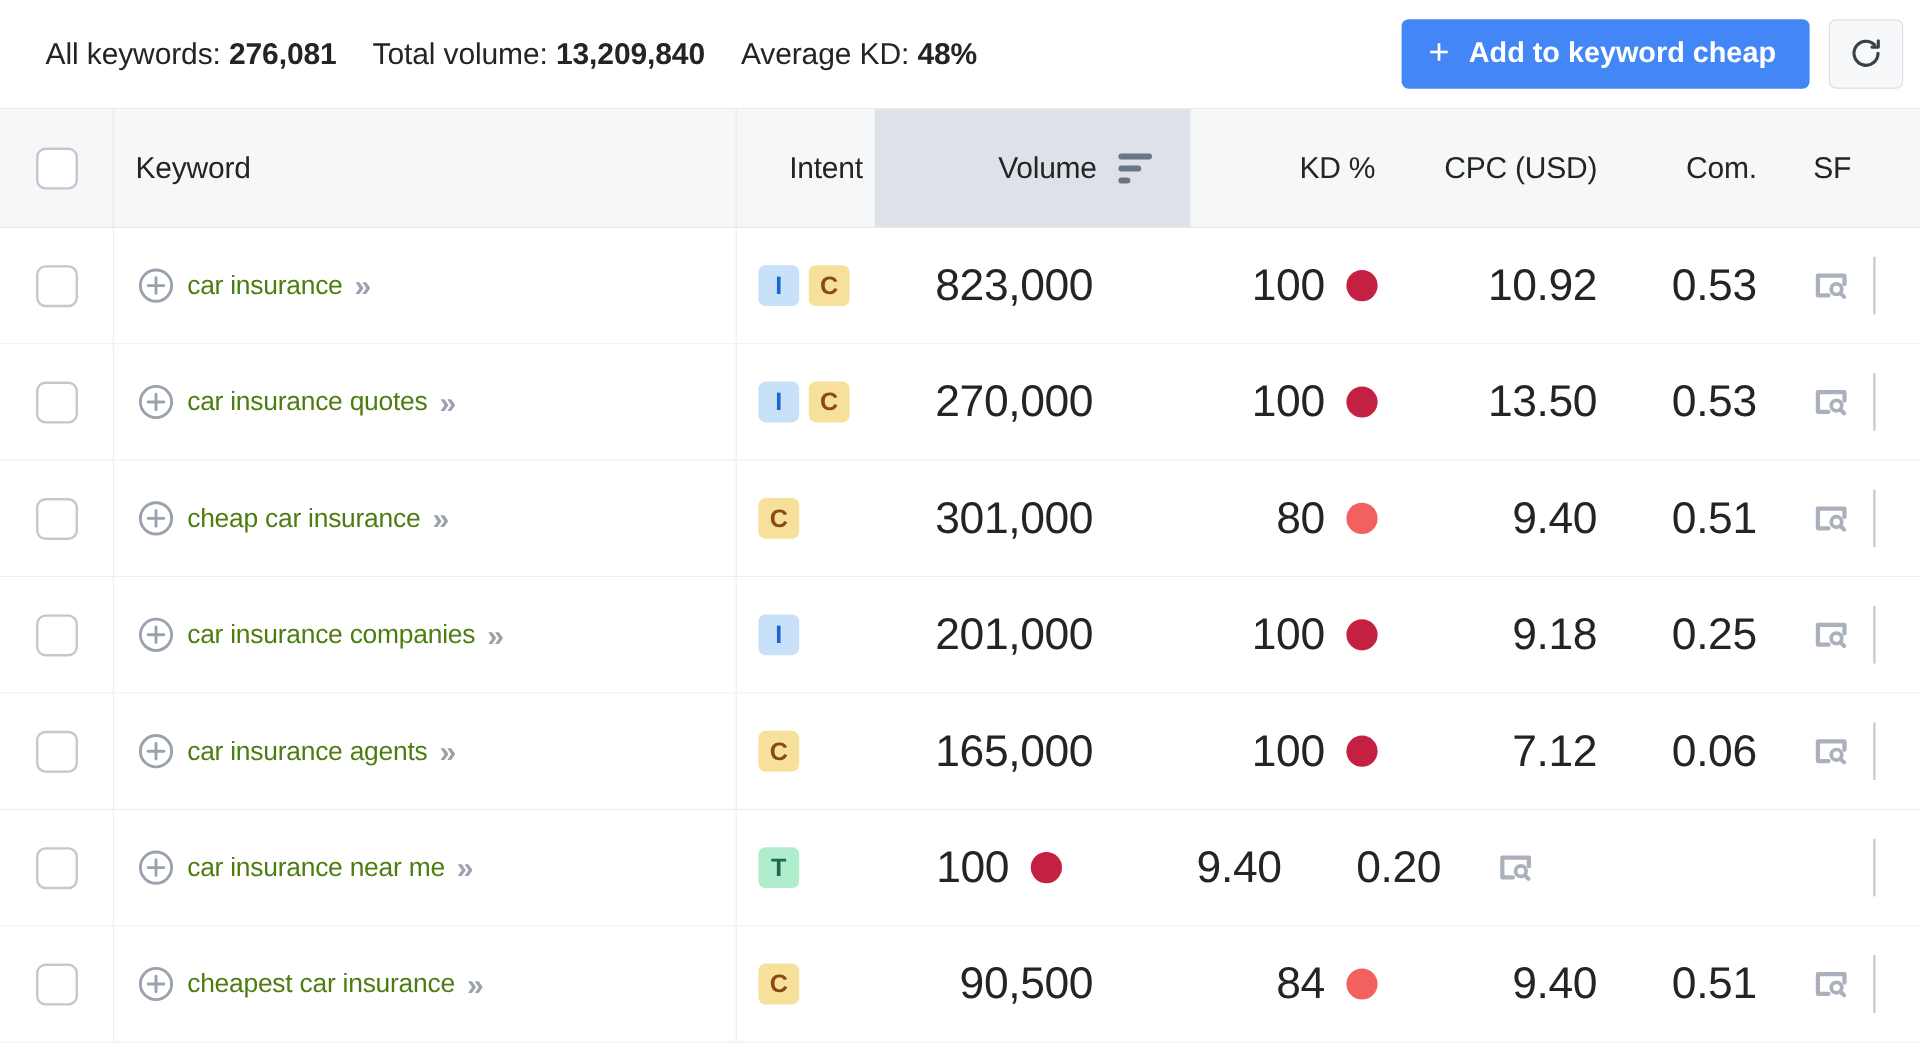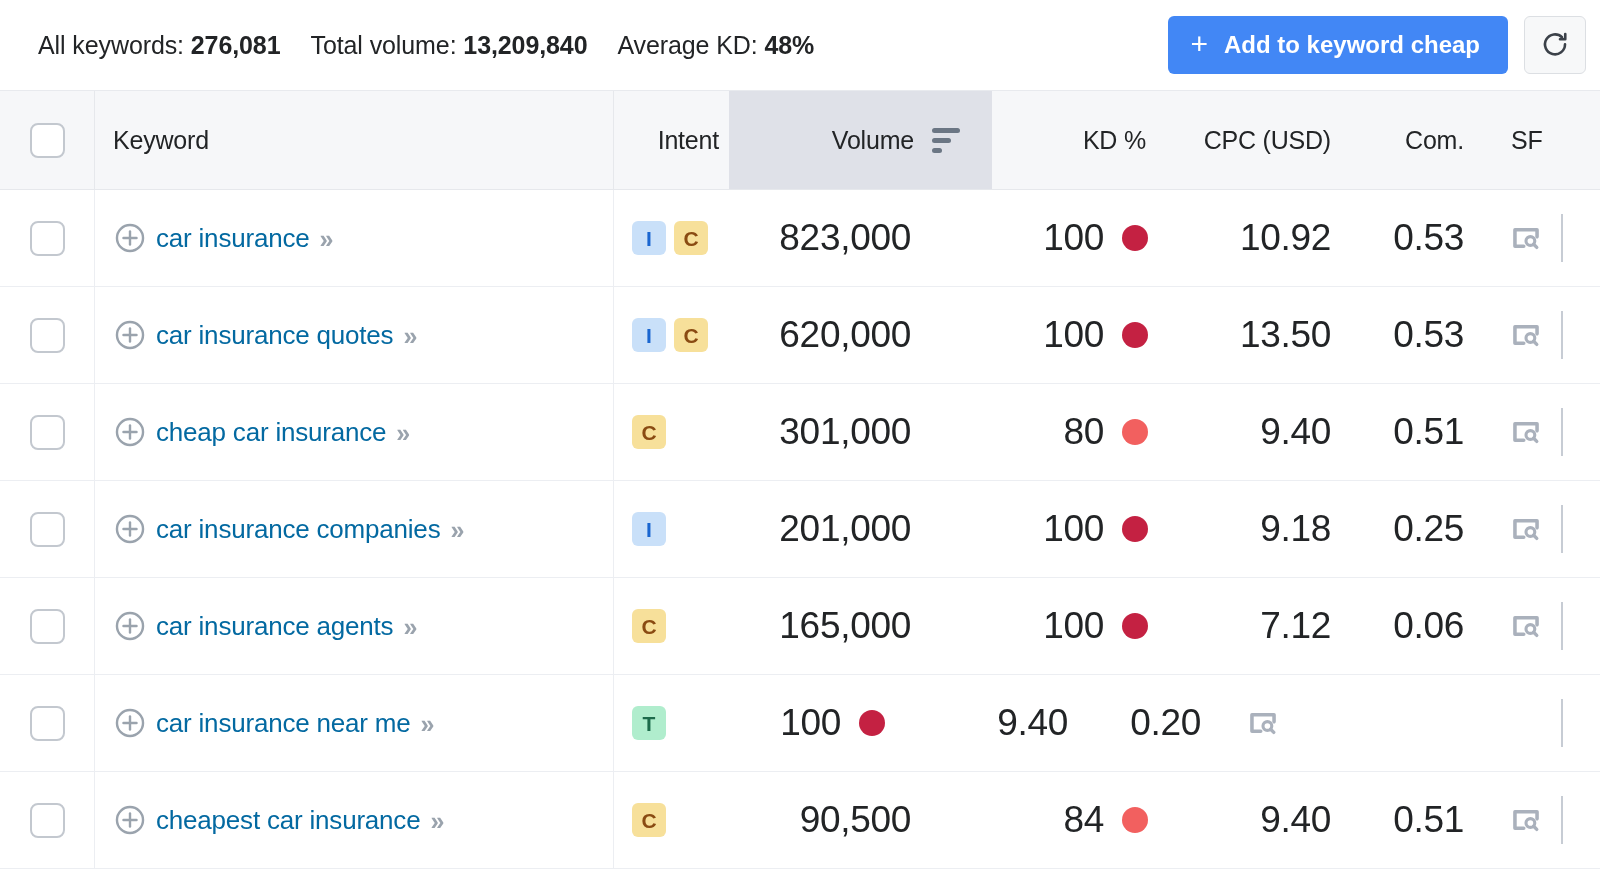--- a/index.html
+++ b/index.html
@@ -240,22 +240,22 @@
   .kw-add {
     flex: 0 0 auto;
     width: 34px;
     height: 34px;
     margin-right: 9px;
     cursor: pointer;
   }
   .kw-add svg { display: block; }
 
   .kw-text {
-    font-size: 26px;
-    color: #0369a1;
+    font-size: 22px;
+    color: #4d7c0f;
     letter-spacing: -0.2px;
     white-space: nowrap;
     cursor: pointer;
     text-decoration: none;
   }
 
   .kw-chev {
     margin-left: 10px;
     color: #9aa3ad;
     font-size: 25px;
@@ -434,21 +434,21 @@
               </svg>
             </span>
             <span class="kw-text">car insurance quotes</span>
             <span class="kw-chev">»</span>
           </div>
           <div class="c-intent">
             <span class="intent-badge intent-I">I</span>
             <span class="intent-badge intent-C">C</span>
           </div>
           <div class="c-volume">
-            <span class="num">620,000</span>
+            <span class="num">270,000</span>
           </div>
           <div class="c-kd">
             <span class="num">100</span>
             <span class="kd-dot" style="background: rgb(196, 33, 66);"></span>
           </div>
           <div class="c-cpc">
             <span class="num">13.50</span>
           </div>
           <div class="c-com">
             <span class="num">0.53</span>

